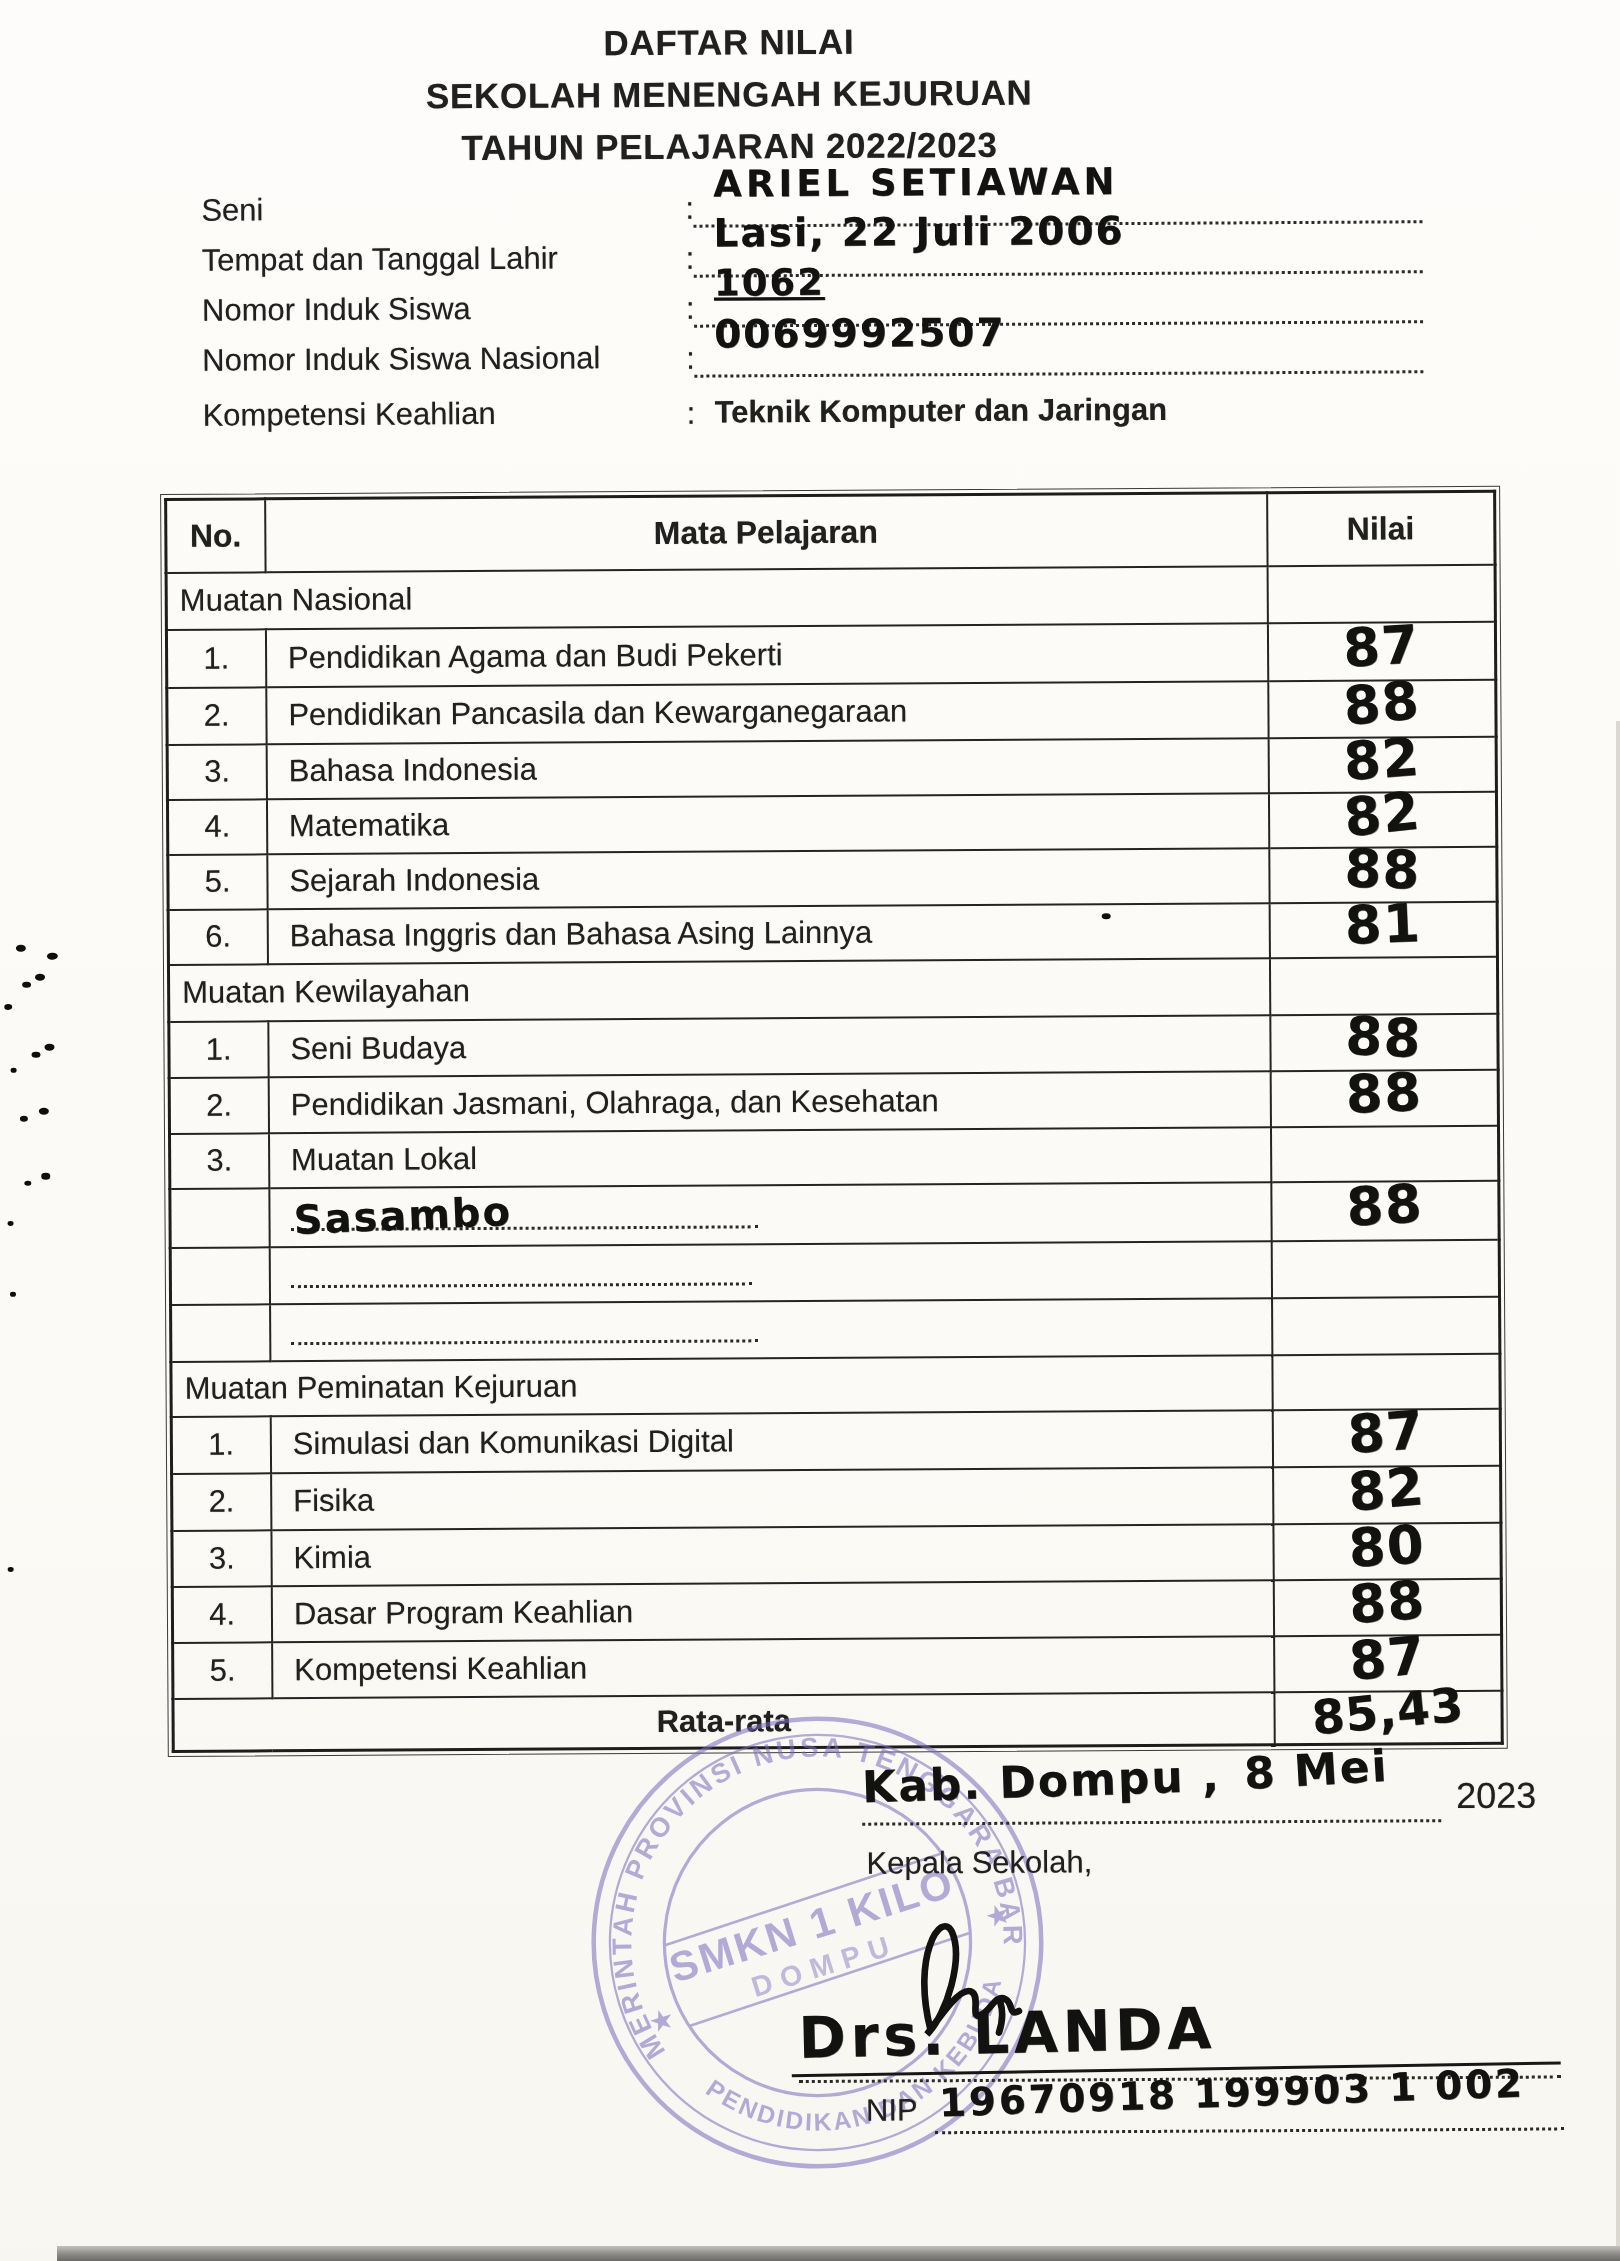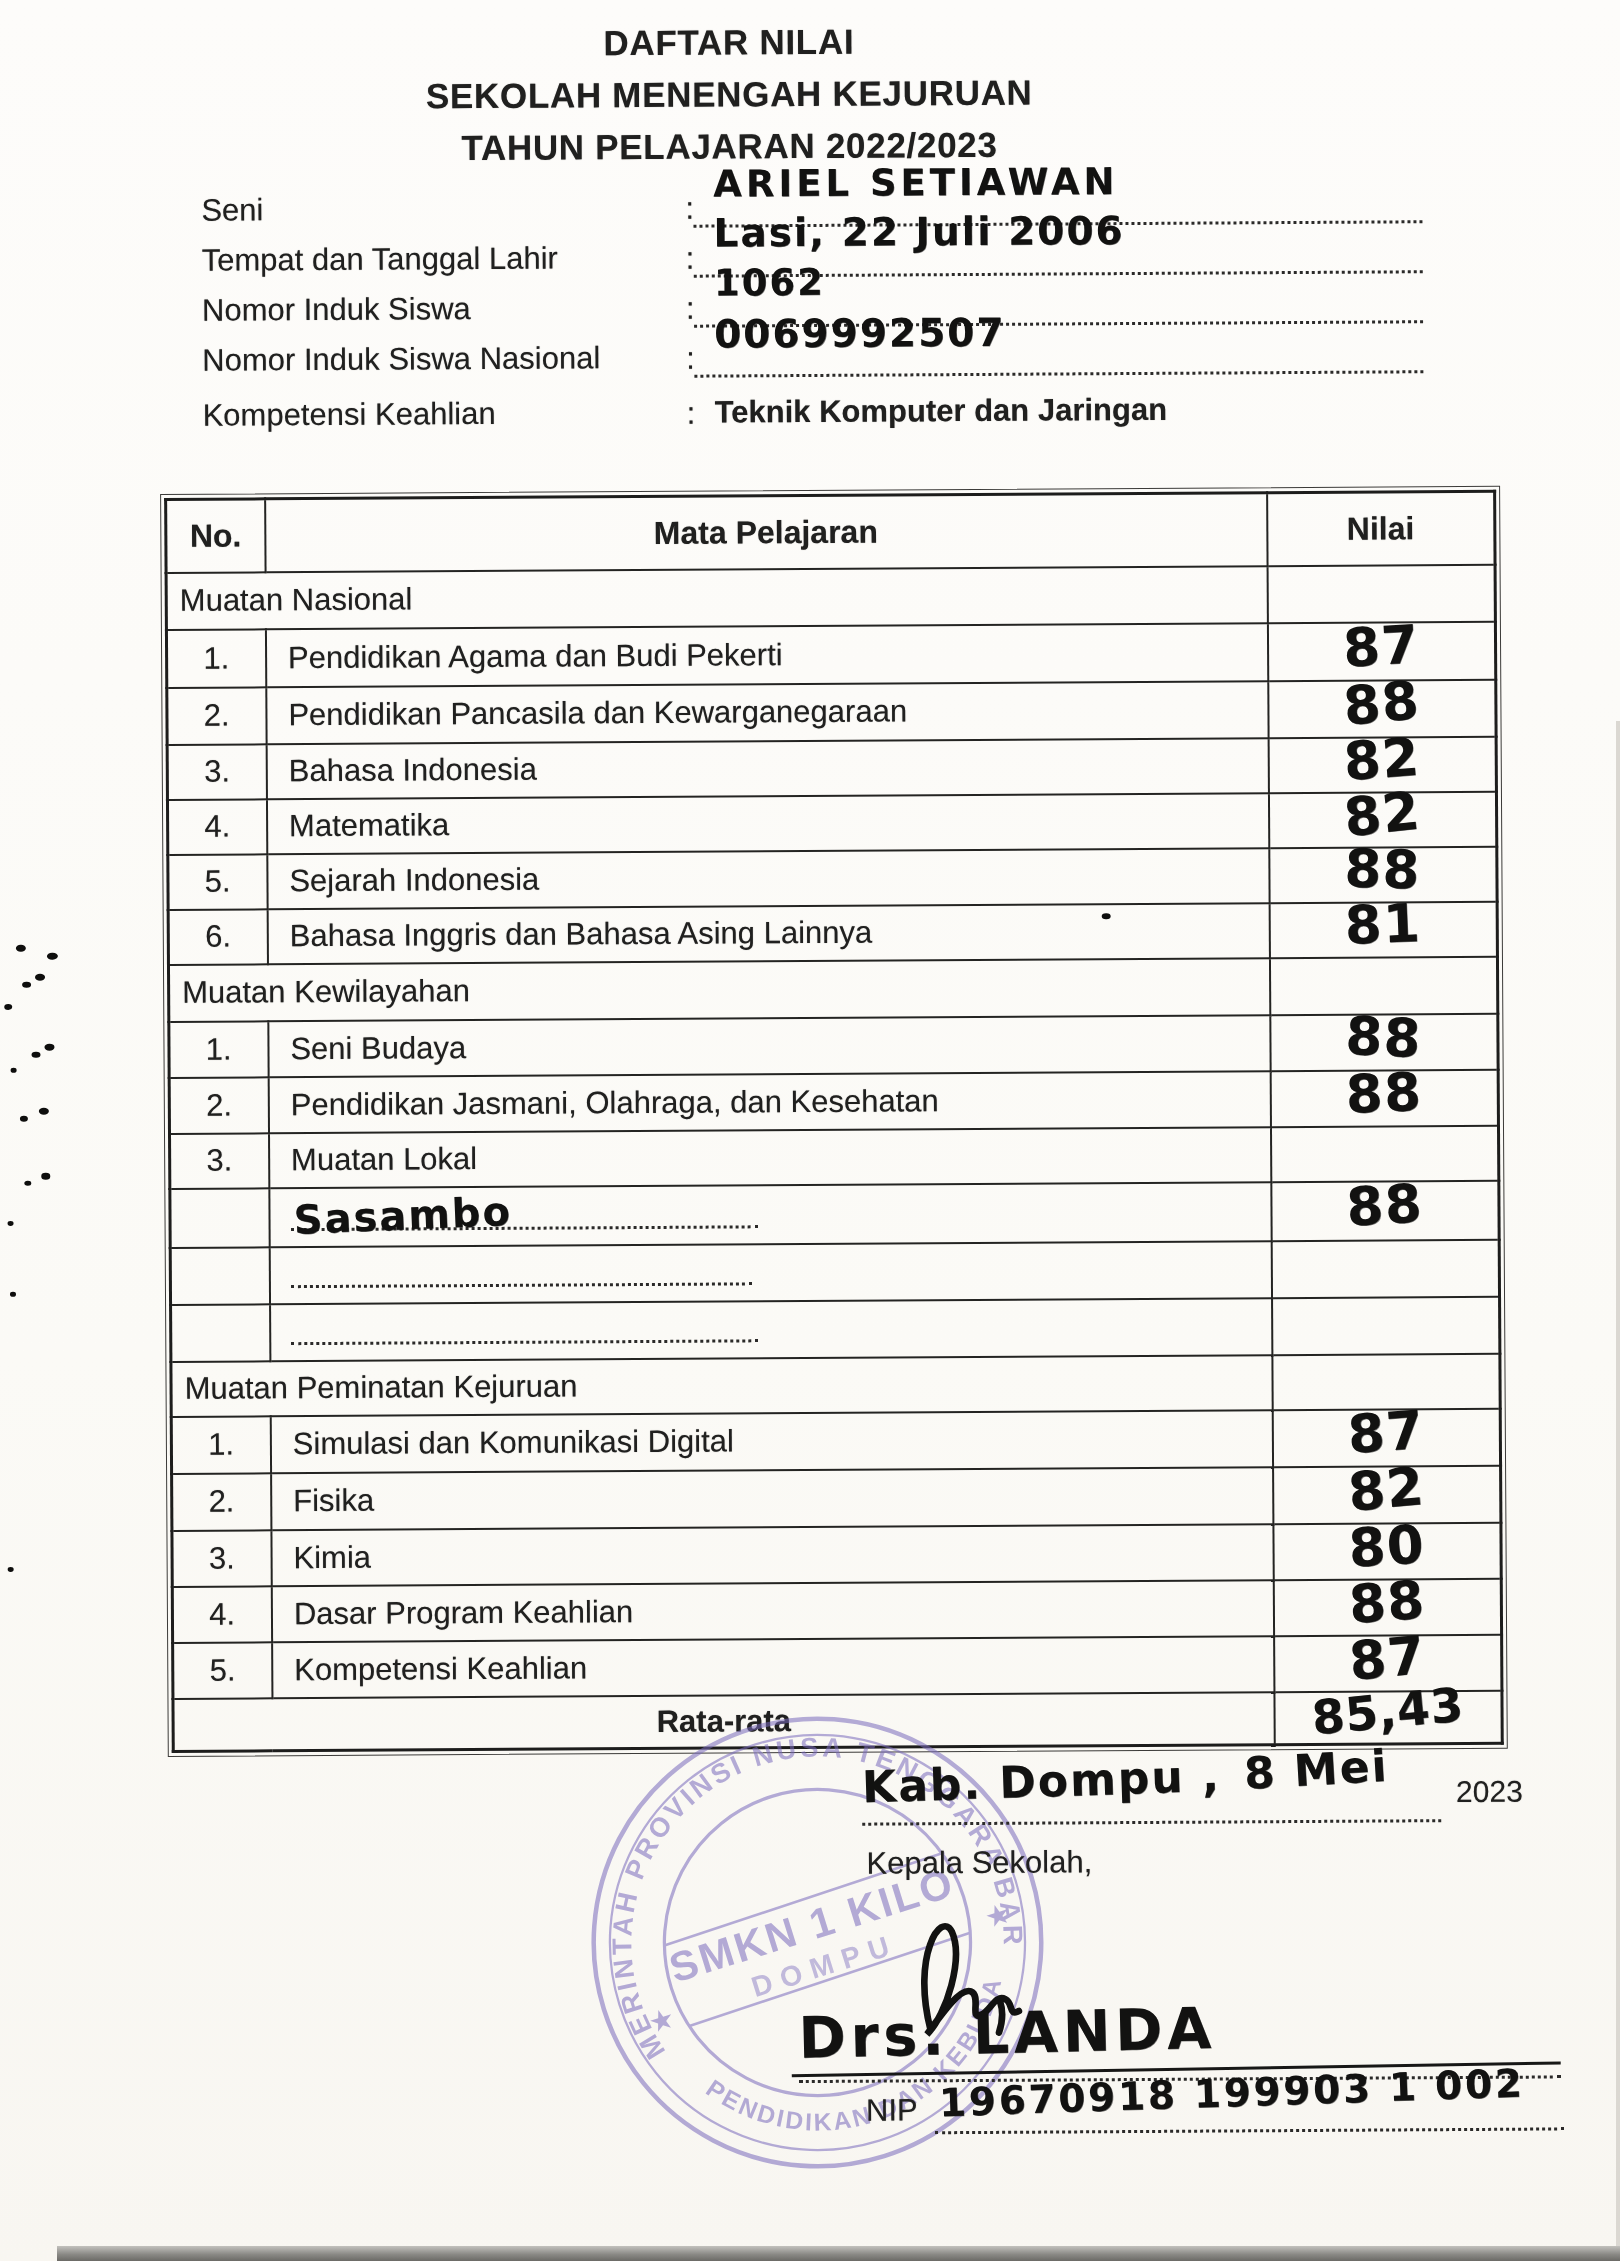--- a/index.html
+++ b/index.html
@@ -39,21 +39,21 @@
   td.cell-nilai{text-align:center; position:relative;}
   td.cell-avg{font-size:31px; font-weight:700; text-align:center;}
   .grade{display:inline-block; font-size:53px; line-height:.85; letter-spacing:1.3px; position:relative; top:-5.3px;}
   .grade-avg{font-size:47px; letter-spacing:0.7px;}
   .subname{position:absolute; left:23px; bottom:6.7px; font-size:40px; z-index:2;}
   td.cell-sub{position:relative;}
   .subdots{position:absolute; left:20px; bottom:14.7px; border-bottom:3.3px dotted #2b2a29; z-index:1;}
   
   .sig-place{position:absolute; left:858px; top:1757px; font-size:44px; transform:rotate(-1.5deg); z-index:4;}
   .sig-date{position:absolute; left:1240px; top:1747px; font-size:44px; transform:rotate(-3deg); z-index:4;}
-  .sig-year{position:absolute; left:1452px; top:1779px; font-size:30px; z-index:4;}
+  .sig-year{position:absolute; left:1452px; top:1779px; font-size:36px; z-index:4;}
   .sig-role{position:absolute; left:862px; top:1846px; font-size:31px; z-index:4;}
   .sig-name{position:absolute; left:793px; top:2001px; font-size:57px; letter-spacing:4.7px; transform:rotate(-1deg); z-index:4;}
   .sig-underline{position:absolute; left:786px; top:2070px; width:769px; height:3.3px; background:#171716; transform:rotate(-.6deg); z-index:4;}
   .sig-nip-label{position:absolute; left:860px; top:2093px; font-size:31px; z-index:4;}
   .sig-nip{position:absolute; left:933px; top:2073px; font-size:39px; letter-spacing:2.7px; transform:rotate(-1.6deg); z-index:4;}
   .sigline-dots{z-index:4;}
   .signature-svg{position:absolute; left:888px; top:1903px; z-index:4;}
   .stamp-svg{position:absolute; left:579px; top:1709px; z-index:3; opacity:.55;}
   
   .artifact-dot{position:absolute; background:#0e0e0d; border-radius:50%; z-index:6;}
@@ -81,21 +81,21 @@
     </div>
     <div class="info-row" style="top:239px">
       <span class="info-label printed">Tempat dan Tanggal Lahir</span>
       <span class="info-colon printed">:</span>
       <span class="info-value hw" style="top:-29px; font-size:39px;">Lasi, 22 Juli 2006</span>
       <span class="dotline info-dots" style="top:35px"></span>
     </div>
     <div class="info-row" style="top:289px">
       <span class="info-label printed">Nomor Induk Siswa</span>
       <span class="info-colon printed">:</span>
-      <span class="info-value hw" style="top:-28px;">1062</span>
+      <span class="info-value hw" style="top:-28px;text-decoration:underline;">1062</span>
       <span class="dotline info-dots" style="top:35px"></span>
     </div>
     <div class="info-row" style="top:339px">
       <span class="info-label printed">Nomor Induk Siswa Nasional</span>
       <span class="info-colon printed">:</span>
       <span class="info-value hw" style="top:-28px; font-size:39px;">0069992507</span>
       <span class="dotline info-dots" style="top:35px"></span>
     </div>
     <div class="info-row" style="top:394px">
       <span class="info-label printed">Kompetensi Keahlian</span>

